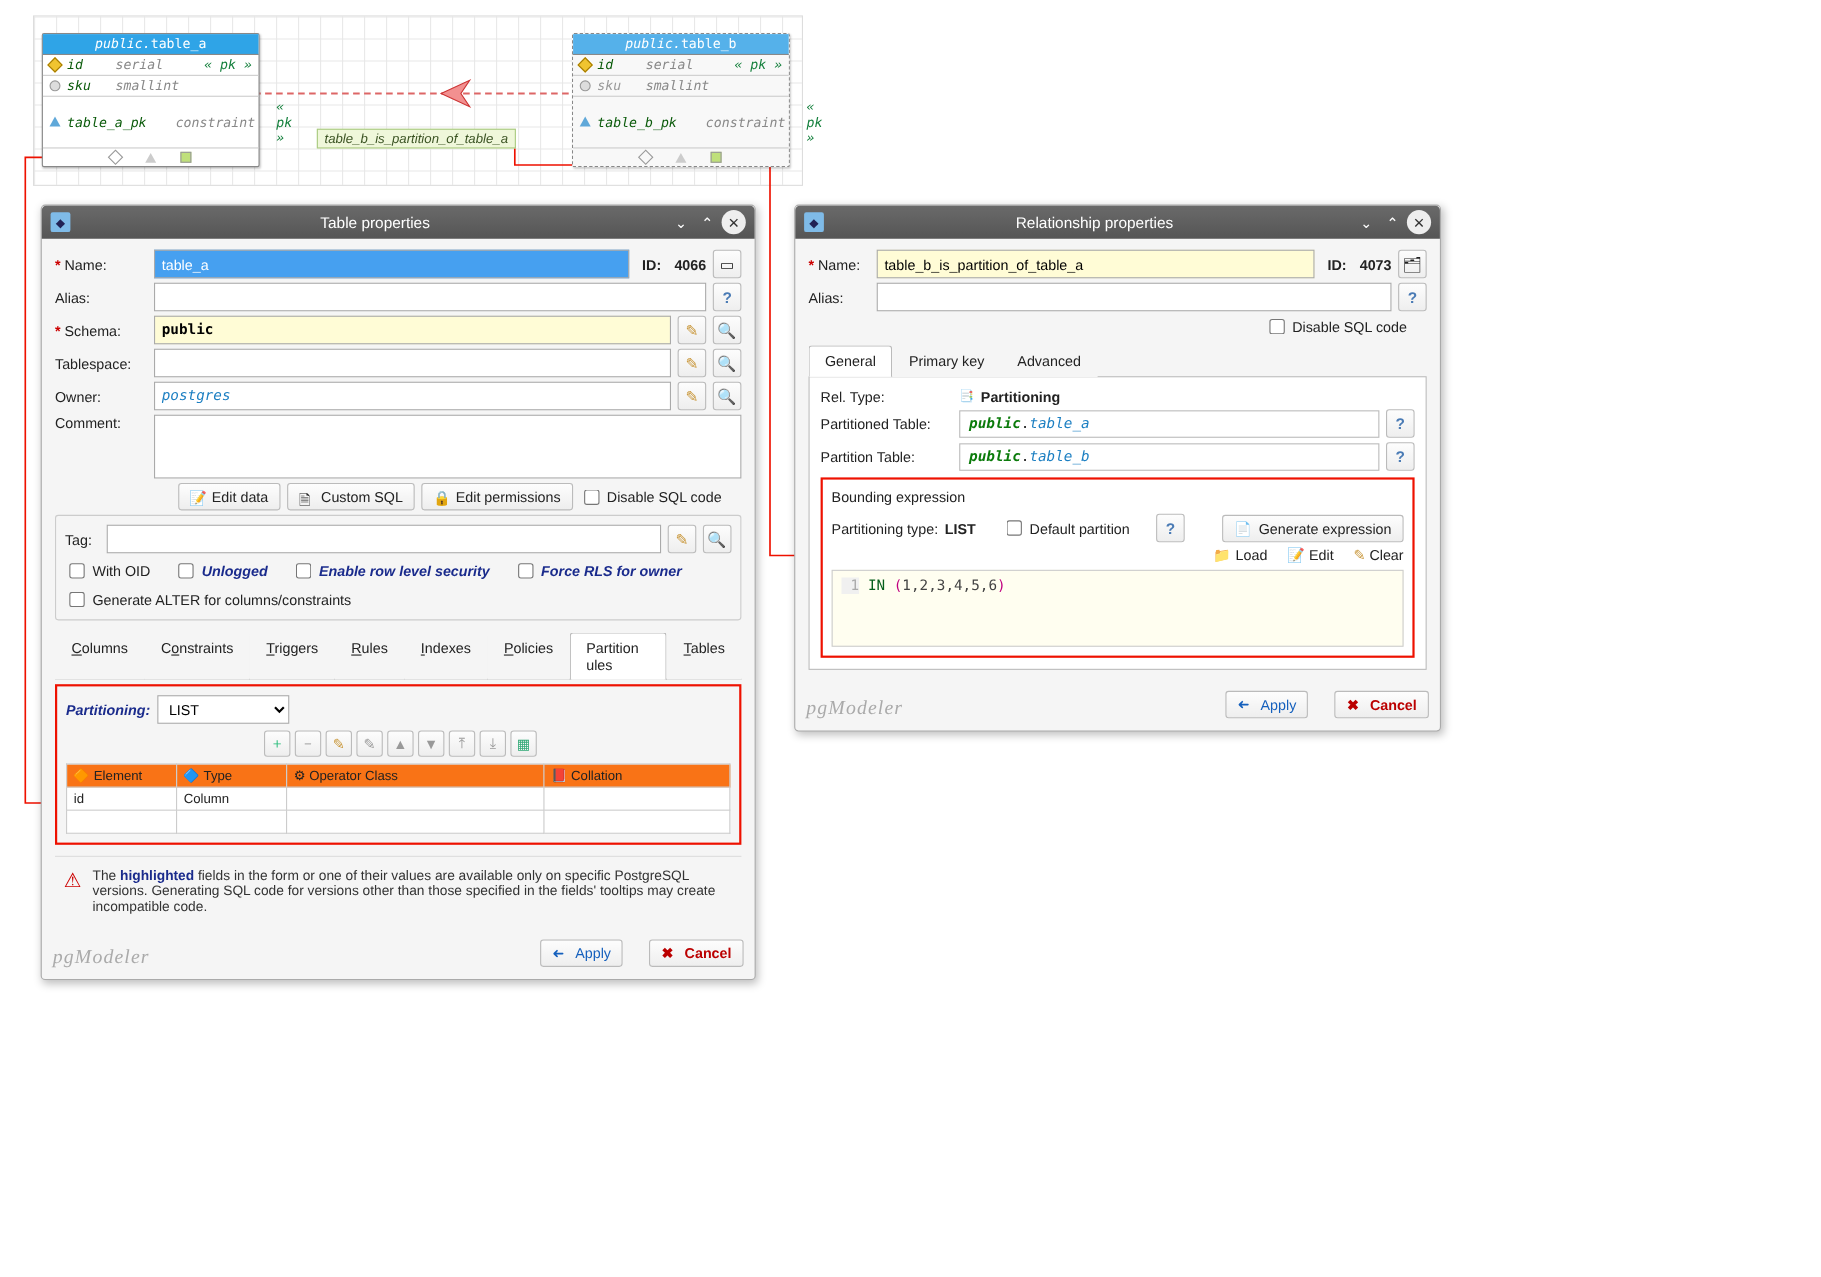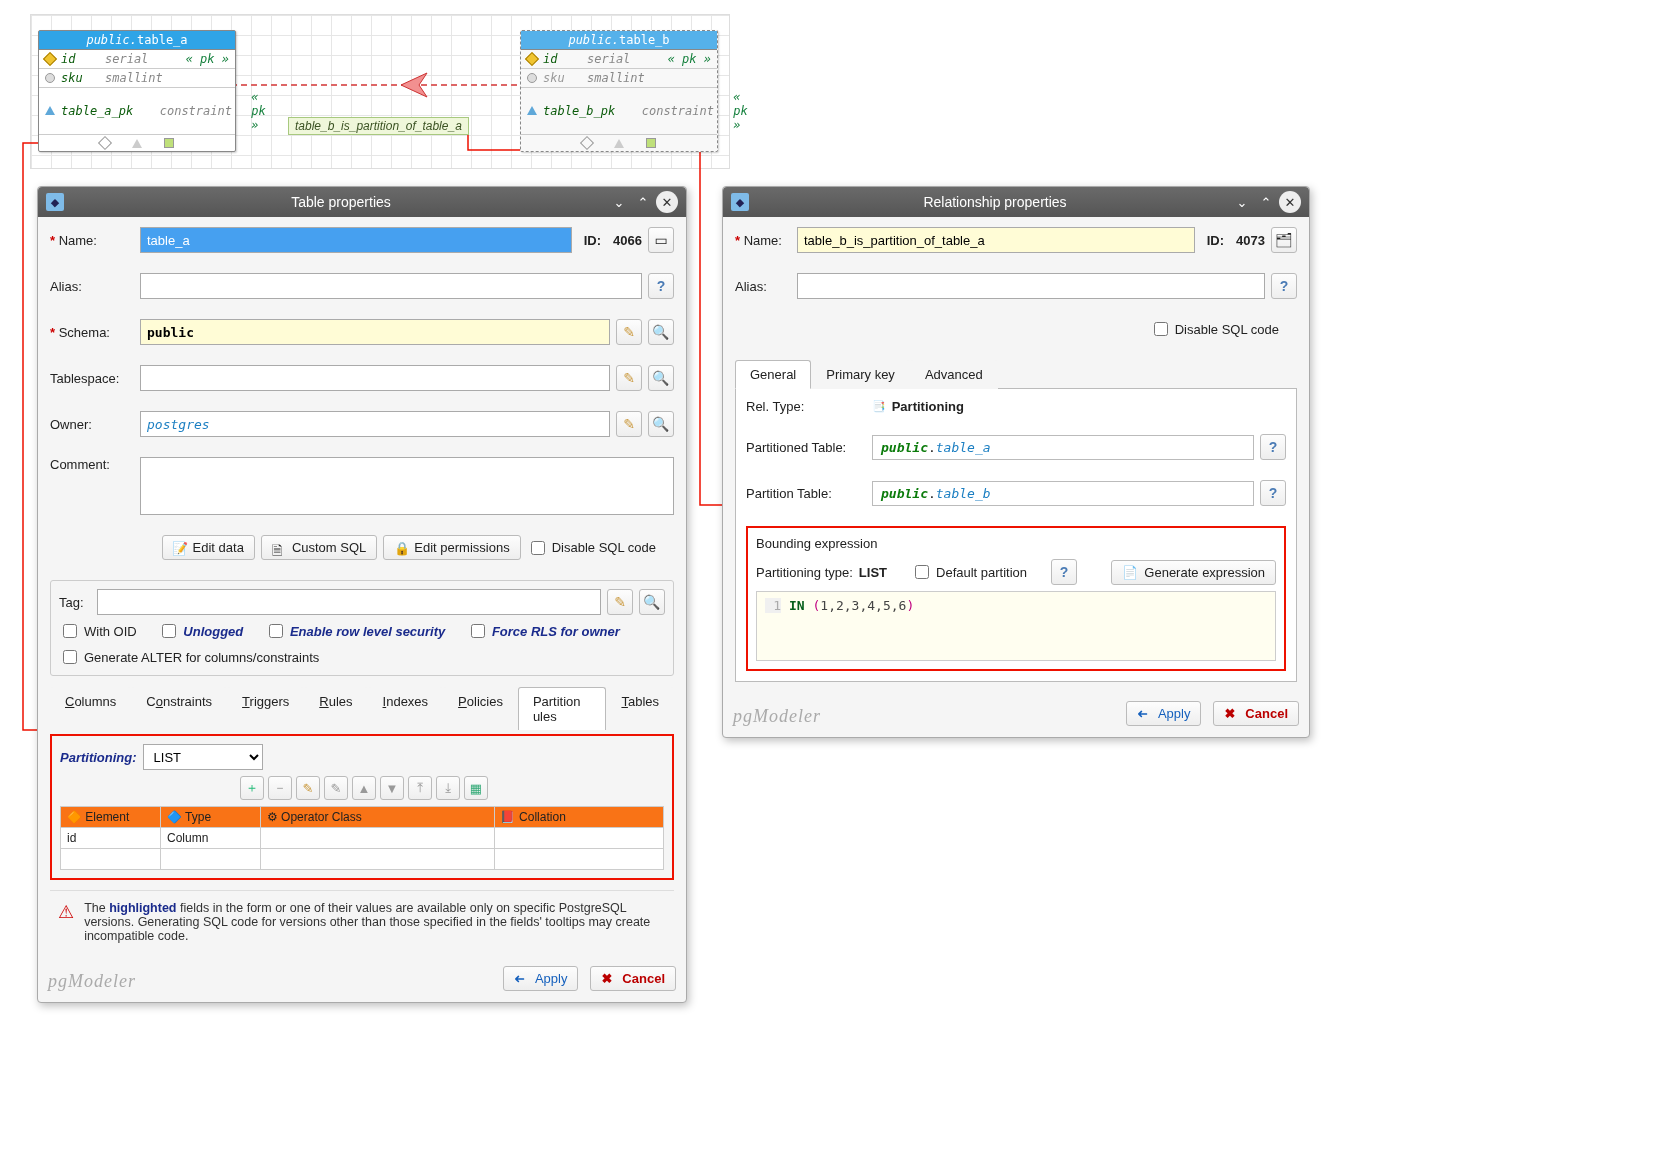--- a/index.html
+++ b/index.html
@@ -32,21 +32,21 @@
   .rel-lbl{position:absolute;left:288px;top:117px;background:#eff7da;border:1px solid #a8c97f;padding:1px 6px;font-style:italic;font-size:12px;color:#3b5323}
   svg.conn{position:absolute;left:231px;top:55px;width:295px;height:60px;overflow:visible}
   
   .dlg{position:absolute;border:1px solid #aaa;border-radius:4px;background:#f5f5f5;box-shadow:2px 3px 8px rgba(0,0,0,.25);}
   .dlg .titlebar{background:#5e5e5e;background:linear-gradient(#6a6a6a,#555);color:#fff;height:30px;display:flex;align-items:center;padding:0 8px;border-top-left-radius:4px;border-top-right-radius:4px;}
   .titlebar .app-ic{width:18px;height:18px;background:#7fbbe8;border-radius:2px;margin-right:12px;display:flex;align-items:center;justify-content:center;font-size:11px;color:#225}
   .titlebar .tt{flex:1;text-align:center;font-size:14px}
   .titlebar .wbtn{width:22px;height:22px;display:flex;align-items:center;justify-content:center;margin-left:2px;border-radius:11px;cursor:pointer}
   .titlebar .wbtn.close{background:#eee;color:#333}
   .dlg .body{padding:10px 12px 12px 12px;}
-  .frow{display:flex;align-items:center;margin-bottom:20px;gap:6px}
+  .frow{display:flex;align-items:center;margin-bottom:4px;gap:6px}
   .flabel{width:84px;text-align:left}
   .flabel.req::before{content:"* ";color:#c00;font-weight:bold}
   input.tx,textarea.tx,select.tx{border:1px solid #aaa;padding:3px 6px;font-size:13px;background:#fff;height:26px;}
   input.tx.yellow{background:#fffcd6}
   input.tx.sel{background:#46a0f0;color:#fff;}
   input.mono{font-family:"DejaVu Sans Mono",Consolas,monospace}
   .sqbtn{width:26px;height:26px;border:1px solid #bbb;background:linear-gradient(#fdfdfd,#eee);border-radius:3px;display:flex;align-items:center;justify-content:center;cursor:pointer;font-size:14px}
   .idtxt{font-weight:bold;margin-left:6px}
   textarea.tx{height:58px;resize:none}
   .btn{border:1px solid #bbb;background:linear-gradient(#fdfdfd,#eee);border-radius:3px;padding:4px 10px;display:inline-flex;align-items:center;gap:6px;cursor:pointer;font-size:13px;}
@@ -63,36 +63,36 @@
   
   .pk-table{width:100%;border:1px solid #bbb;border-collapse:collapse;margin-top:6px}
   .pk-table th,.pk-table td{border:1px solid #ccc;padding:3px 6px;font-size:12px;text-align:left;background:#fff}
   .pk-table th{background:#f97316;font-weight:normal}
   .toolbar{display:flex;gap:4px;margin:6px 0 0 180px}
   .toolbar .sqbtn{width:24px;height:24px;font-size:13px}
   .warnbox{display:flex;gap:10px;padding:10px 8px 4px 8px;align-items:flex-start;border-top:1px solid #ddd;margin-top:10px;font-size:12.5px;color:#333}
   .warn-ic{color:#c00;font-size:18px;line-height:1;margin-top:2px}
   .logo{font-style:italic;color:#aaa;font-size:18px;font-family:Georgia,serif;letter-spacing:1px;margin-top:6px}
   .dlg-footer{display:flex;justify-content:space-between;align-items:center;padding:6px 10px 10px 10px}
-  .dlg-footer .btns{display:flex;gap:12px}
+  .dlg-footer .btns{display:flex;gap:24px}
   .btn.apply{color:#1560bd}
   .btn.apply::before{content:"➜";transform:scaleX(-1);color:#1560bd;margin-right:4px}
   .btn.cancel{font-weight:bold;color:#b00}
   .btn.cancel::before{content:"✖";margin-right:4px;color:#b00}
   
   .rel-tabs{display:flex;margin-top:6px}
   .rel-body{border:1px solid #bbb;background:#fff;padding:10px}
   .swatch{width:36px;height:20px;background:#f97c72;border:1px solid #aaa;border-radius:2px}
   .rofield{border:1px solid #bbb;background:#fff;padding:4px 8px;flex:1;font-family:"DejaVu Sans Mono",Consolas,monospace;}
   .rofield .sch{color:#0b7b0b;font-style:italic;font-weight:bold}
   .rofield .tbl{color:#1c7fc2;font-style:italic}
   .bexp{border:2px solid #e10;padding:8px;margin-top:6px}
   .codebox{border:1px solid #ccc;background:#fffef0;padding:6px 8px;font-family:"DejaVu Sans Mono",Consolas,monospace;font-size:13px;height:70px;margin-top:6px;}
   .codebox .ln{display:inline-block;width:16px;color:#aaa;text-align:right;margin-right:8px;background:#f0f0f0;}
-  .kw{color:#065f1b;font-weight:bold}
+  .kw{color:#065f1b;font-weight:normal}
   .par{color:#c00080}
   .num{color:#444}
   .partframe{border:2px solid #e10;padding:8px;margin-top:4px}
   .brush{color:#c9973a}
   .mag{color:#4a7bb5}
   .help{color:#4a7bb5;font-weight:bold}
 </style>
 </head>
 <body>
 
@@ -381,20 +381,25 @@
                 <input type="checkbox" style="">
                 <span>Default partition</span>
               </label>
             <span class="sqbtn help">?</span>
             <span style="flex:1"></span>
             <span class="btn">
                 <span>📄</span>
                 <span>Generate expression</span>
               </span>
           </div>
+          <div class="frow" style="justify-content:flex-end;gap:18px;margin-bottom:0">
+            <span style="cursor:pointer"><span>📁</span> <span>Load</span></span>
+            <span style="cursor:pointer"><span>📝</span> <span>Edit</span></span>
+            <span style="cursor:pointer"><span class="brush">✎</span> <span>Clear</span></span>
+          </div>
           <div class="codebox">
             <span class="ln">1</span><span class="kw">IN</span> <span class="par">(</span><span class="num">1,2,3,4,5,6</span><span class="par">)</span>
           </div>
         </div>
       </div>
     </div>
     <div class="dlg-footer">
       <span class="logo">pgModeler</span>
       <div class="btns">
         <span class="btn apply">

